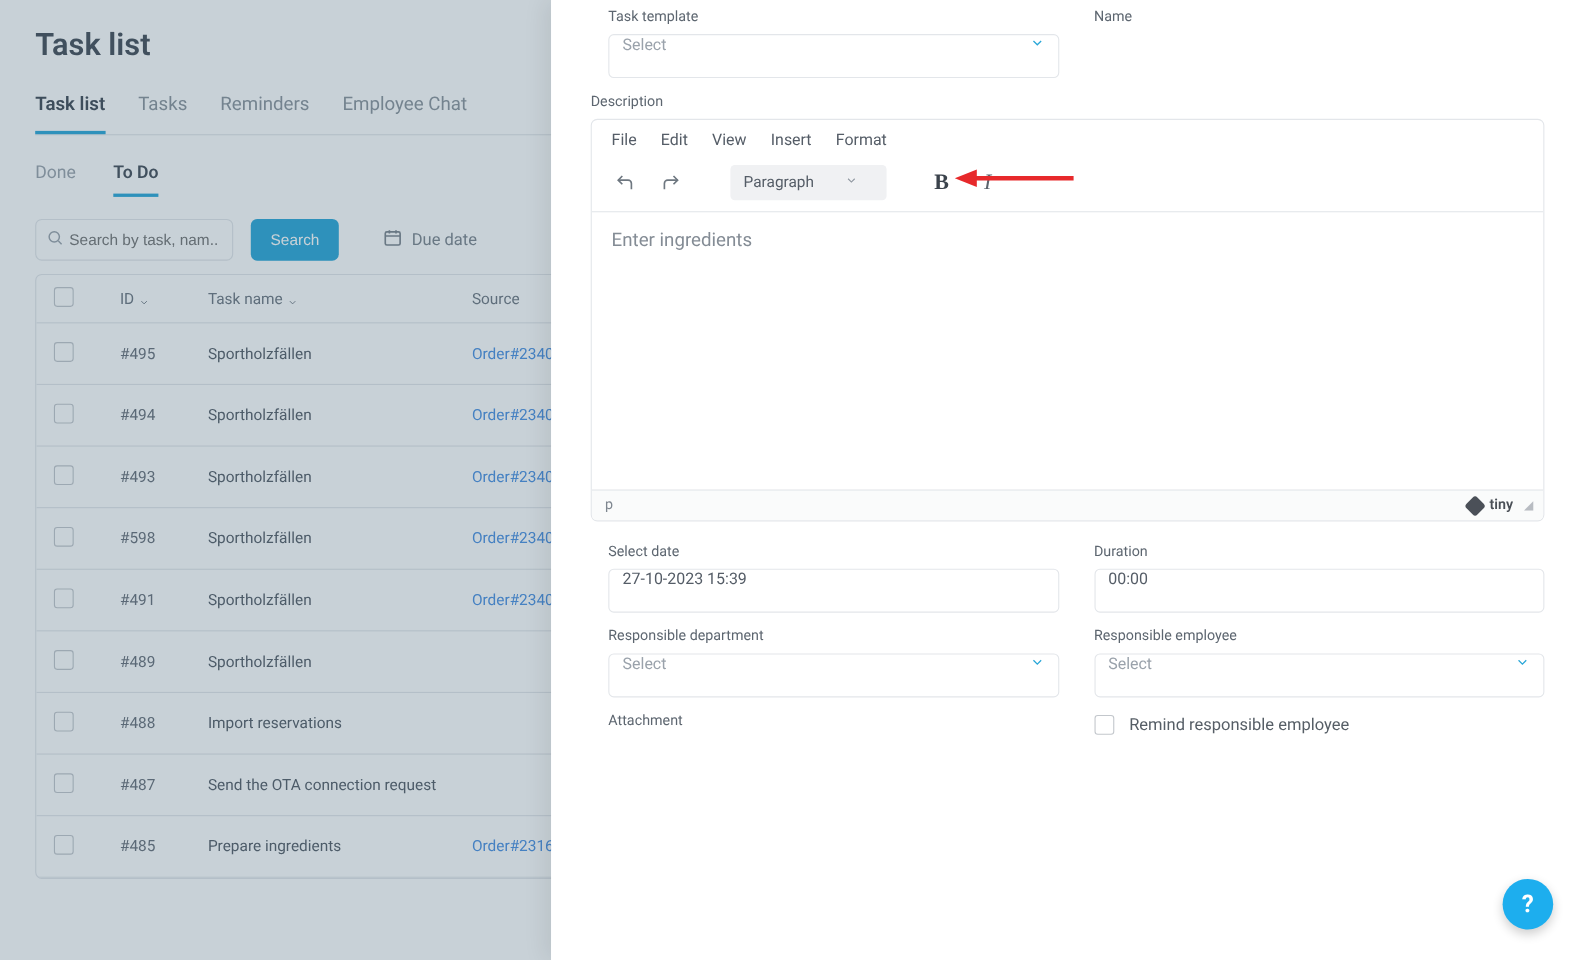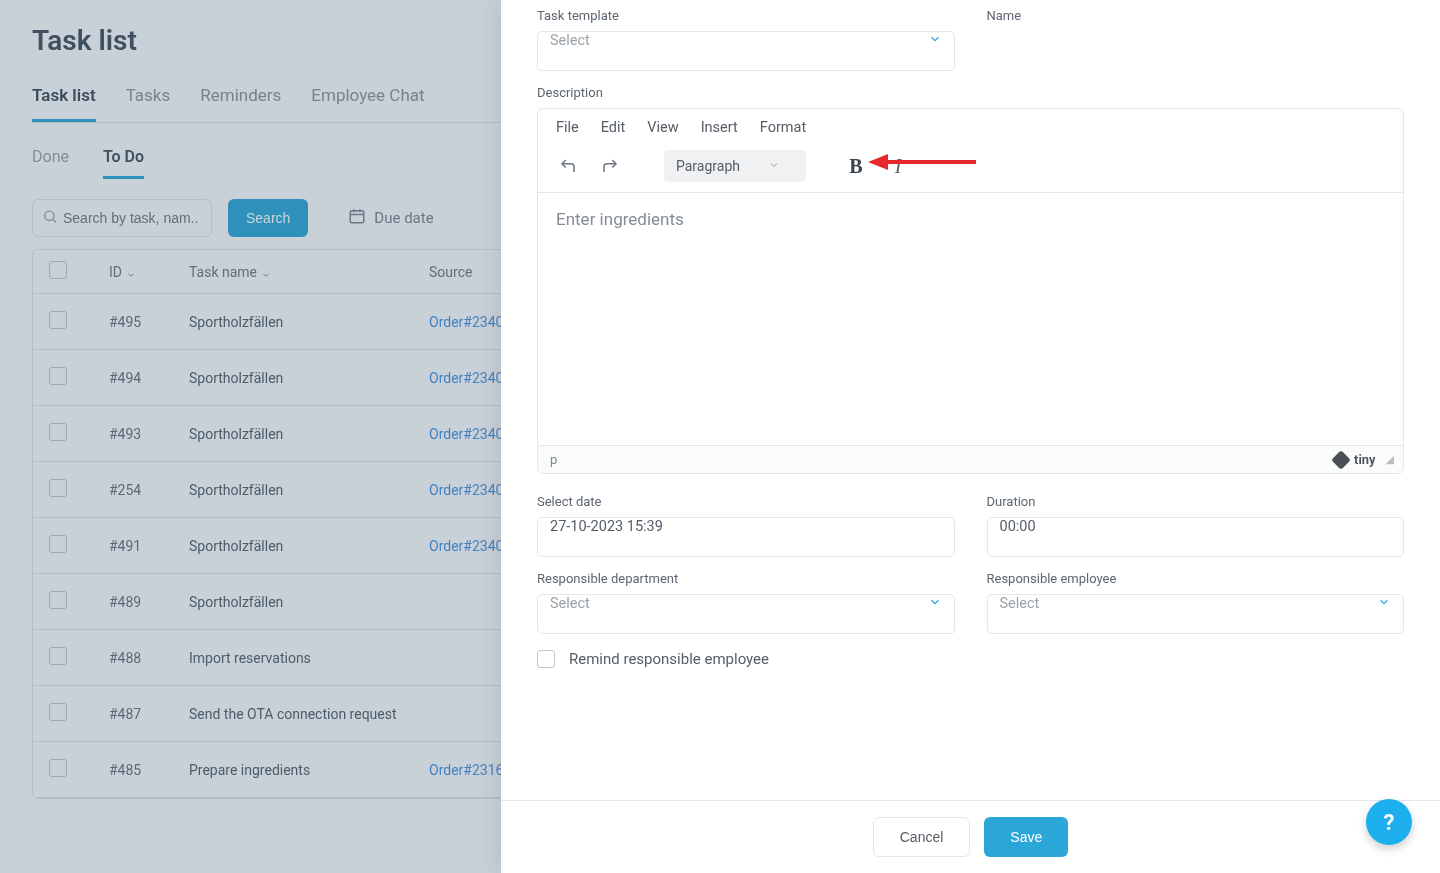--- a/index.html
+++ b/index.html
@@ -181,20 +181,21 @@
   }
   .panel-body {
     flex:1;
     overflow:auto;
     padding:8px 36px 0;
   }
   .form-row {
     display:flex;
     gap:32px;
     margin-bottom:14px;
+    margin-left:16px;
   }
   .form-col { flex:1; min-width:0; }
   .label {
     font-size:13px;
     color:#5d6670;
     margin-bottom:8px;
     display:block;
   }
   .control {
     width:100%;
@@ -444,21 +445,21 @@
         </div>
         <div class="row">
           <span><span class="chk"></span></span>
           <span class="taskrow-id">#493</span>
           <span class="taskrow-name">Sportholzfällen</span>
           <span class="taskrow-src">Order#2340</span>
           <span></span>
         </div>
         <div class="row">
           <span><span class="chk"></span></span>
-          <span class="taskrow-id">#254</span>
+          <span class="taskrow-id">#598</span>
           <span class="taskrow-name">Sportholzfällen</span>
           <span class="taskrow-src">Order#2340</span>
           <span></span>
         </div>
         <div class="row">
           <span><span class="chk"></span></span>
           <span class="taskrow-id">#491</span>
           <span class="taskrow-name">Sportholzfällen</span>
           <span class="taskrow-src">Order#2340</span>
           <span></span>
@@ -602,30 +603,29 @@
           <span class="placeholder">Select</span>
           <span class="chev"><svg width="14" height="14" viewBox="0 0 24 24" fill="none" stroke="currentColor" stroke-width="2">
                 <polyline points="6 9 12 15 18 9"></polyline>
               </svg></span>
         </div>
       </div>
     </div>
 
     <div class="form-row" style="margin-bottom:0">
       <div class="form-col">
+        <span class="label">Attachment</span>
+      </div>
+      <div class="form-col">
         <div class="remind-row">
           <span class="chk"></span>
           <span>Remind responsible employee</span>
         </div>
       </div>
     </div>
 
   </div>
 
-  <div class="panel-footer">
-    <button class="btn btn-secondary">Cancel</button>
-    <button class="btn btn-primary">Save</button>
-  </div>
 </div>
 
 <div class="help-fab">
   <span>?</span>
 </div>
 
 </body></html>

